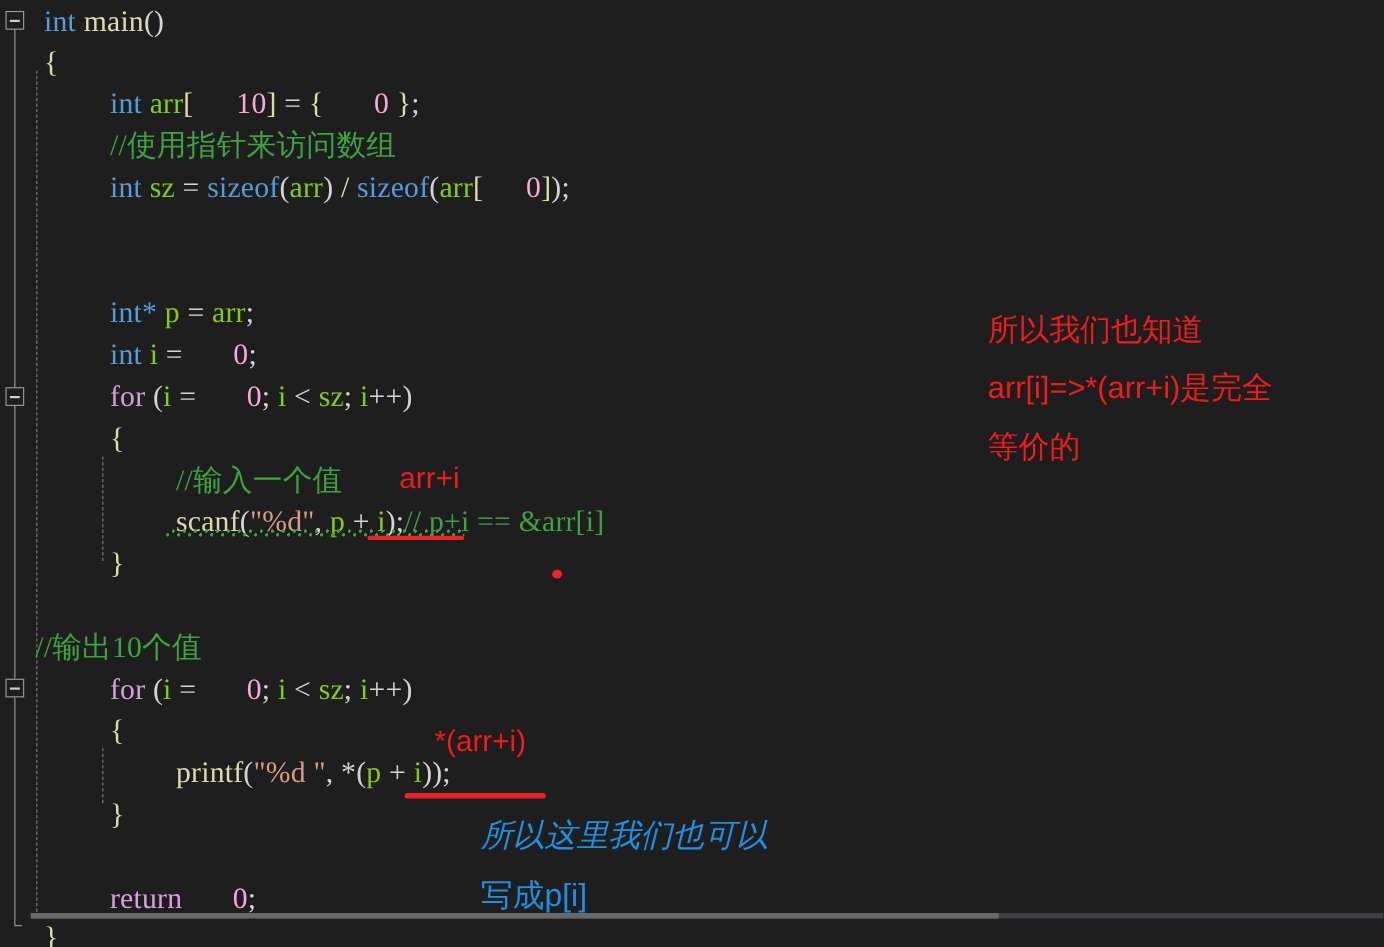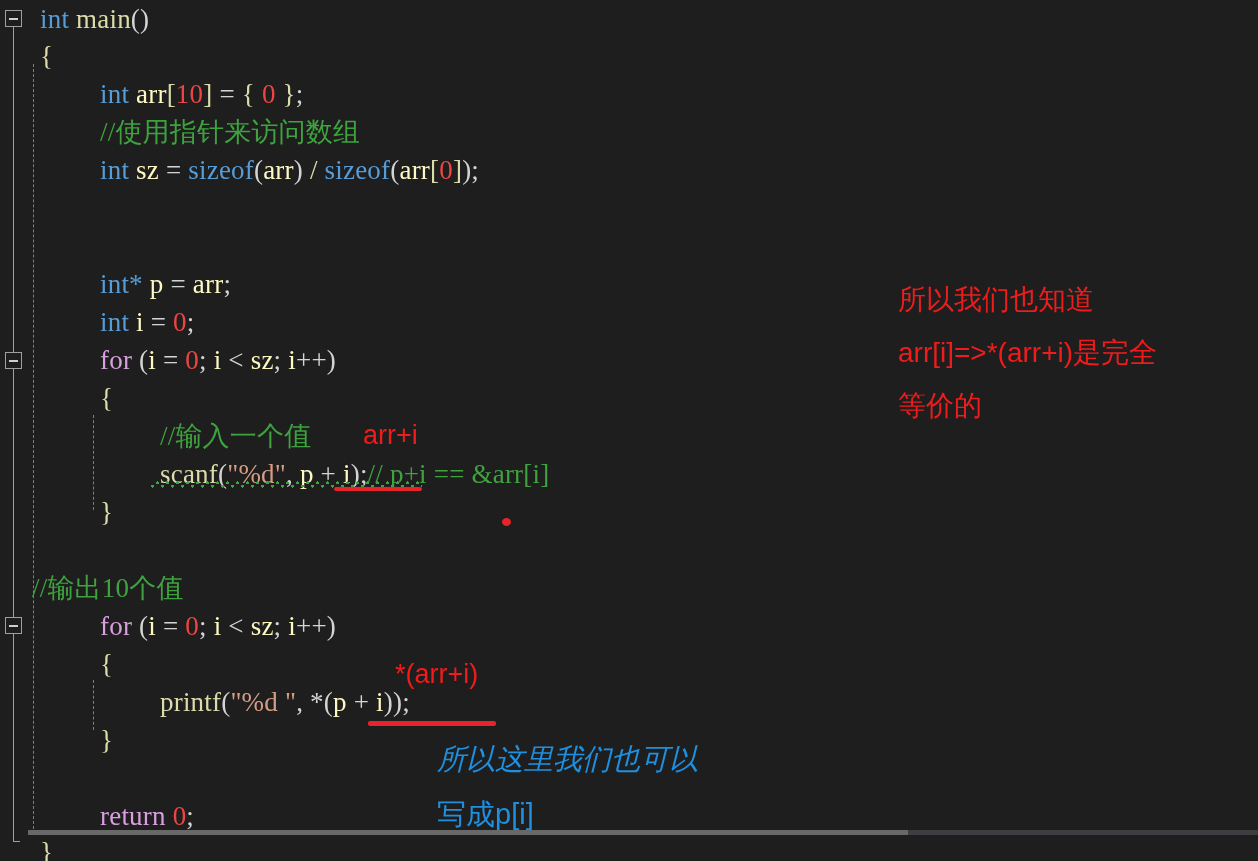--- a/index.html
+++ b/index.html
@@ -36,22 +36,22 @@
   }
   .ind0 { padding-left: 28px; }
   .ind1 { padding-left: 28px; }
   .ind2 { padding-left: 88px; }
   .ind3 { padding-left: 88px; }
   .ind4 { padding-left: 148px; }
 
   
   .kw      { color: #569cd6; }
   .kw2     { color: #d8a0df; }
-  .var     { color: #fef9c3; text-align: right; }
-  .num     { color: #ef4444; }
+  .var     { color: #84cc16; text-align: right; }
+  .num     { color: #f9a8d4; margin-left: 39px; }
   .punc    { color: #dcdcaa; }
   .plain   { color: #d4d4d4; }
   .str     { color: #d69d85; }
   .cmt     { color: #3ea33e; }
   .brace   { color: #dcdcaa; }
   .fn      { color: #dcdcaa; }
 
   
   .fold-box {
     position: absolute;

